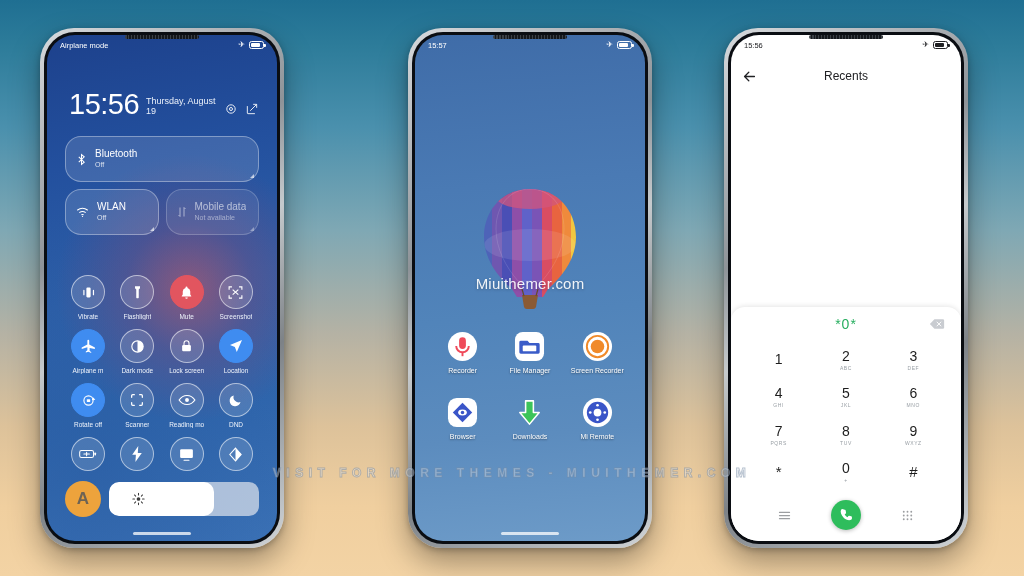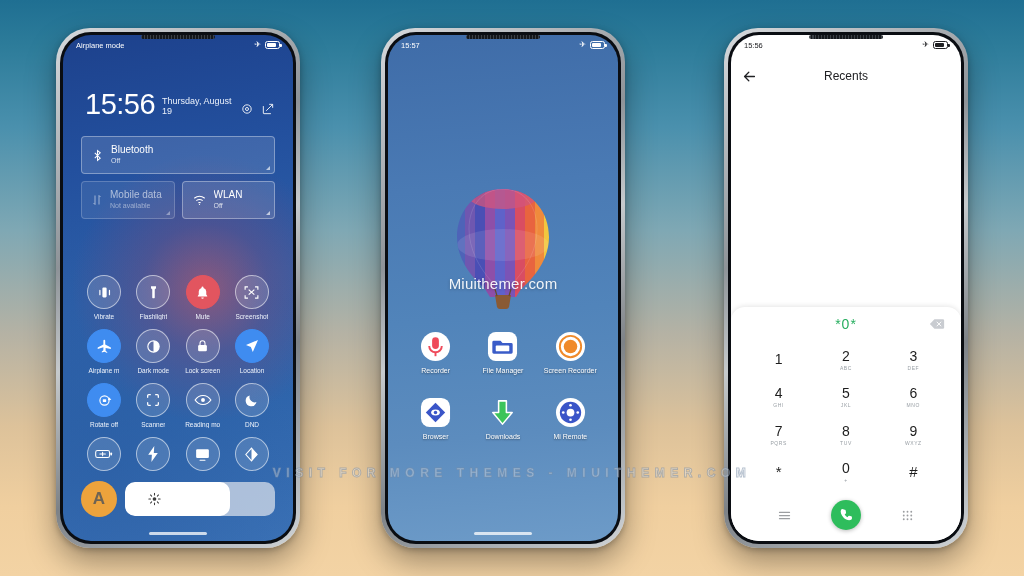--- a/index.html
+++ b/index.html
@@ -43,22 +43,22 @@
     background: repeating-linear-gradient(90deg,#3b4046 0 1.5px, #14171b 1.5px 3px);
     z-index:30;
   }
   .home-ind {
     position:absolute; bottom:6px; left:50%; transform:translateX(-50%);
     width:58px; height:3.5px; border-radius:2px; background:rgba(255,255,255,.75);
     z-index:25;
   }
 
   
-  #phone-left   { left:56px; }
-  #phone-center { left:381px; }
+  #phone-left   { left:40px; }
+  #phone-center { left:408px; }
   #phone-right  { left:724px; }
 
   
   .statusbar {
     position:absolute; top:0; left:0; right:0; height:20px;
     display:flex; align-items:center; justify-content:space-between;
     padding:0 13px; font-size:7.5px; z-index:20;
   }
   .sb-right { display:flex; align-items:center; gap:4px; }
   .plane { font-size:8px; line-height:1; }
@@ -81,21 +81,21 @@
   }
   .cc-title { position:absolute; top:36px; left:22px; font-size:8px; color:#e8eef8; letter-spacing:.2px;}
   .cc-clockrow { position:absolute; top:55px; left:22px; right:18px; display:flex; align-items:flex-end; gap:7px;}
   .cc-time { font-size:29px; font-weight:300; letter-spacing:-.5px; line-height:1; }
   .cc-date { font-size:9px; color:#eaf0fa; padding-bottom:3px; flex:1;}
   .cc-ico { width:14px;height:14px; margin-bottom:3px; opacity:.95;}
 
   .cc-tiles { position:absolute; top:101px; left:18px; right:18px; display:flex; flex-direction:column; gap:7px;}
   .tilerow { display:flex; gap:7px; }
   .tile {
-    flex:1; height:38px; border-radius:4px; position:relative;
+    flex:1; height:46px; border-radius:16px; position:relative;
     display:flex; align-items:center; gap:7px; padding:15px 9px;
     border:1px solid rgba(255,255,255,.35);
     background:rgba(255,255,255,.13);
   }
   .tile.light { background:#fdfdfd; border-color:#fdfdfd; color:#1a1a1a; }
   .tile .corner { position:absolute; right:4px; bottom:3px; width:0;height:0;
     border-left:4px solid transparent; border-bottom:4px solid rgba(255,255,255,.65); }
   .tile.light .corner { border-bottom-color:#9aa0a8; }
   .tile .tl { display:flex; flex-direction:column; justify-content:center; line-height:1.25; min-width:0;}
   .tile .tl b { font-size:10px; font-weight:500; white-space:nowrap; overflow:hidden; }
@@ -218,40 +218,40 @@
               <path d="M7 7l10 10-5 4V3l5 4L7 17"></path>
             </svg>
             <span class="tl">
               <b>Bluetooth</b>
               <s>Off</s>
             </span>
             <span class="corner"></span>
           </div>
         </div>
         <div class="tilerow">
-          <div class="tile dim">
-            <svg width="12" height="14" viewBox="0 0 24 24" fill="none" stroke="#fff" stroke-width="1.8">
-              <path d="M8 3v18M8 21l-3-3M16 21V3M16 3l3 3"></path>
-            </svg>
-            <span class="tl">
-              <b>Mobile data</b>
-              <s>Not available</s>
-            </span>
-            <span class="corner"></span>
-          </div>
           <div class="tile">
             <svg width="15" height="14" viewBox="0 0 24 24" fill="none" stroke="#fff" stroke-width="1.8">
               <path d="M3 9a15 15 0 0118 0"></path>
                 <path d="M6.5 13a10 10 0 0111 0"></path>
                 <path d="M10 16.6a5 5 0 014 0"></path>
               <circle cx="12" cy="19.4" r="1.1" fill="#fff" stroke="none"></circle>
             </svg>
             <span class="tl">
               <b>WLAN</b>
               <s>Off</s>
+            </span>
+            <span class="corner"></span>
+          </div>
+          <div class="tile dim">
+            <svg width="12" height="14" viewBox="0 0 24 24" fill="none" stroke="#fff" stroke-width="1.8">
+              <path d="M8 3v18M8 21l-3-3M16 21V3M16 3l3 3"></path>
+            </svg>
+            <span class="tl">
+              <b>Mobile data</b>
+              <s>Not available</s>
             </span>
             <span class="corner"></span>
           </div>
         </div>
       </div>
 
       <div class="cc-grid">
 
         <div class="grow">
           <div class="gcell">

